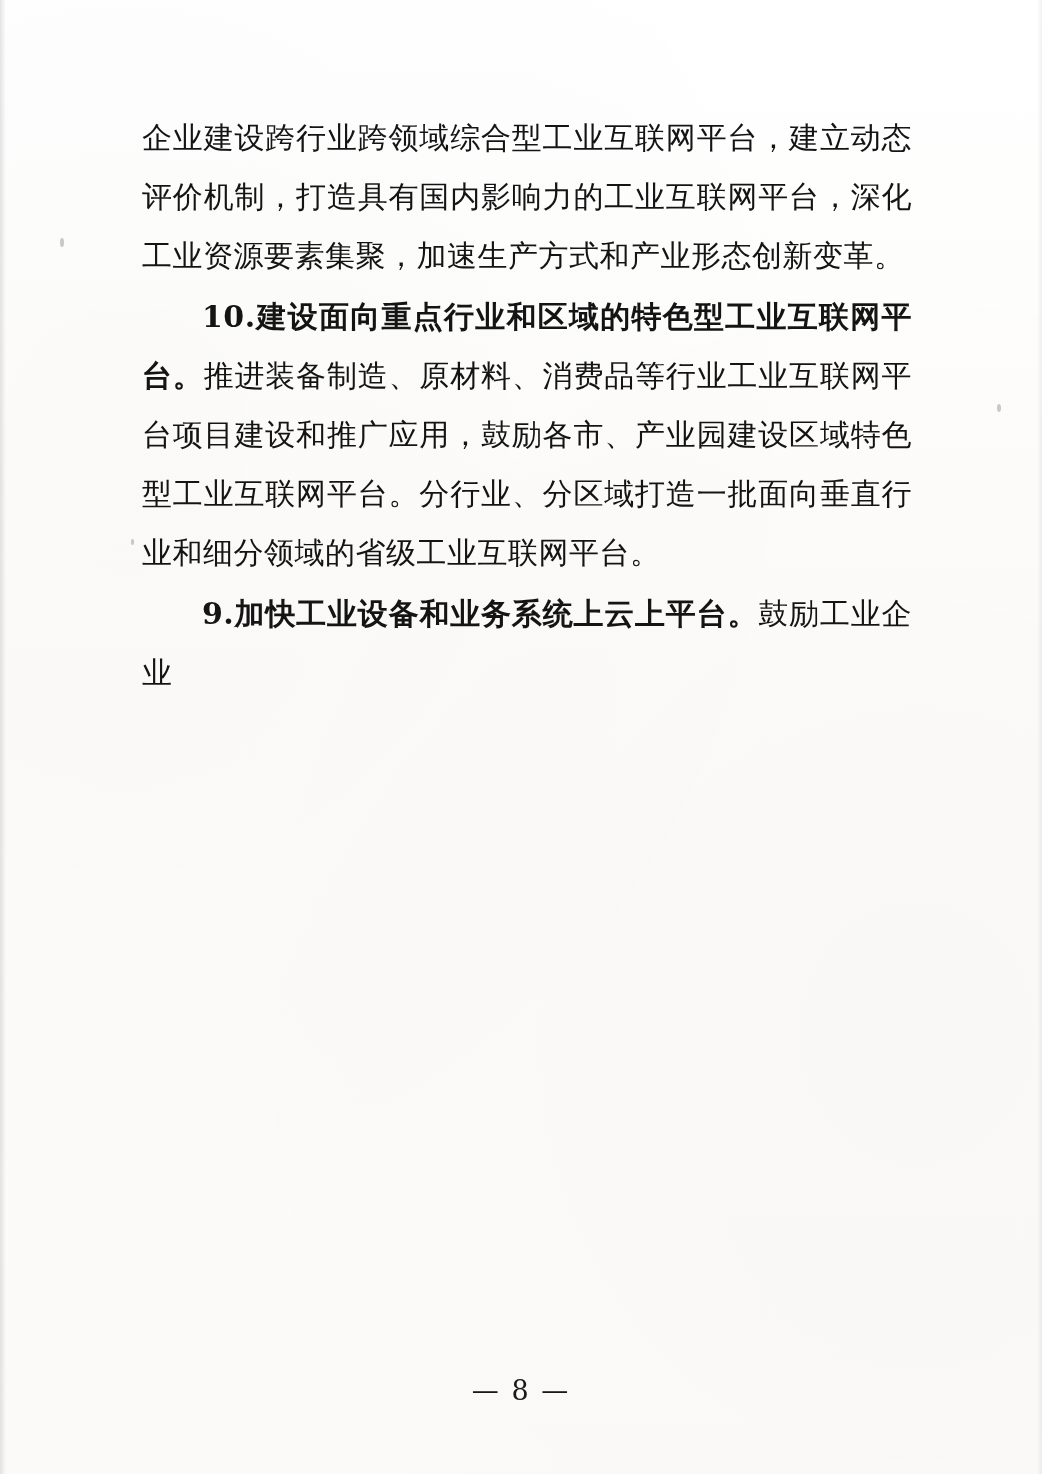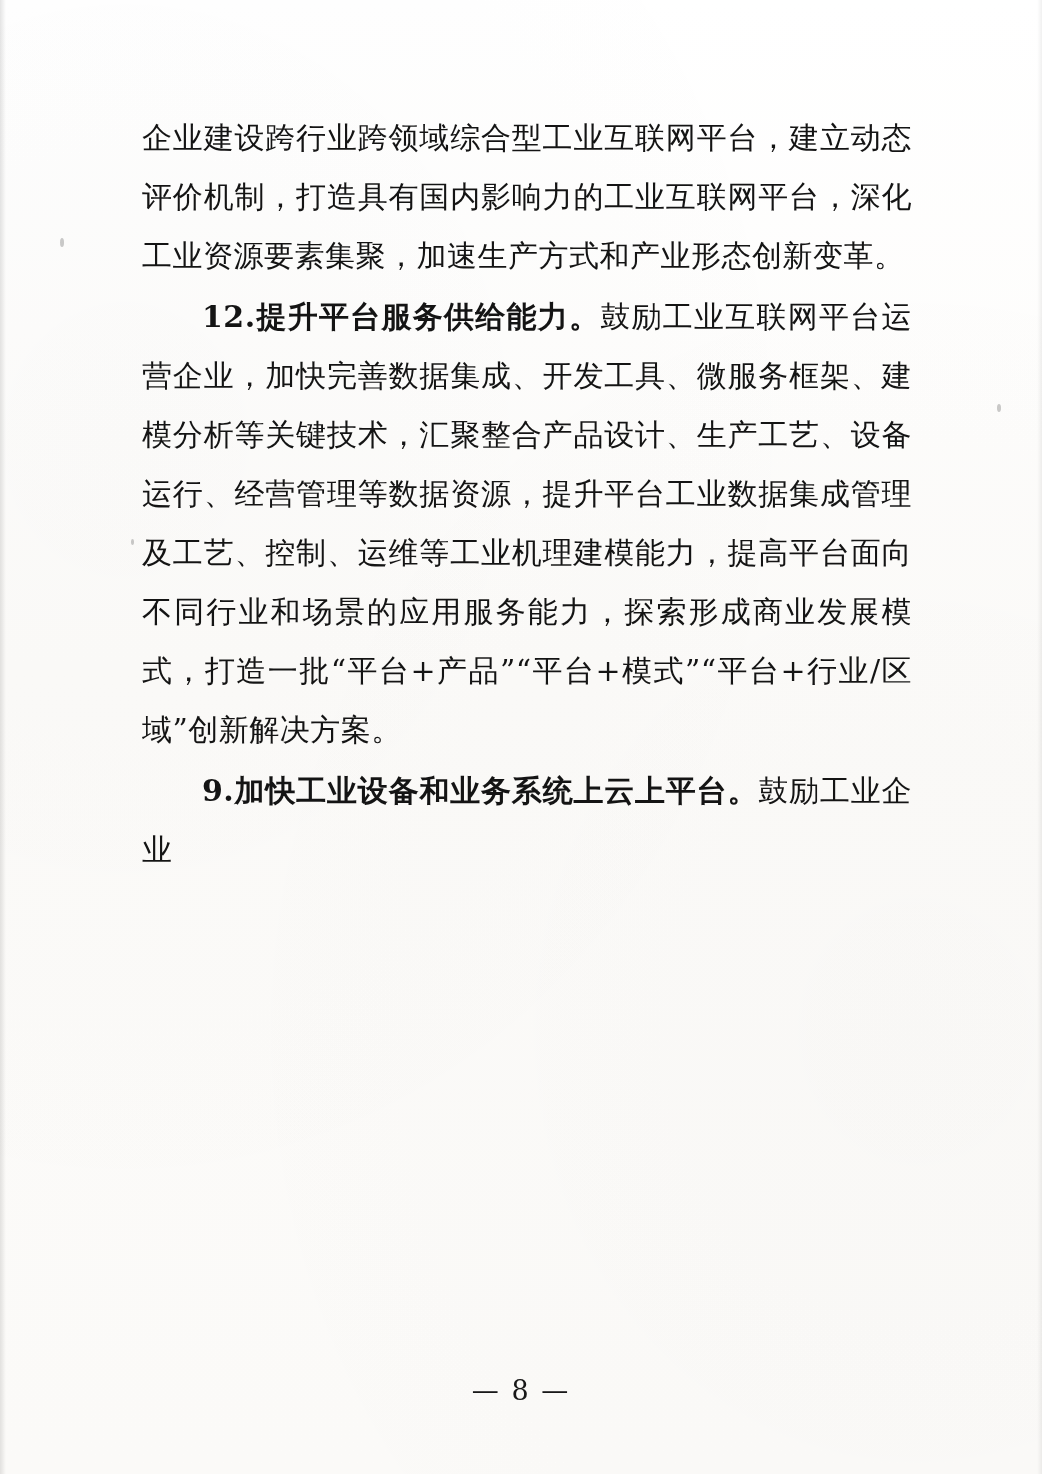--- a/index.html
+++ b/index.html
@@ -95,25 +95,25 @@
   <div class="speck" style="left:60px; top:238px; width:4px; height:9px;"></div>
   <div class="speck" style="left:131px; top:539px; width:3px; height:6px;"></div>
   <div class="speck" style="left:997px; top:404px; width:4px; height:8px;"></div>
 
   <div class="content">
 
     <p class="para">
       <span>企业建设跨行业跨领域综合型工业互联网平台，建立动态评价机制，打造具有国内影响力的工业互联网平台，深化工业资源要素集聚，加速生产方式和产业形态创新变革。</span>
     </p>
 
+    <p class="para indent">
+      <span class="lead">10.建设面向重点行业和区域的特色型工业互联网平台。</span><span>推进装备制造、原材料、消费品等行业工业互联网平台项目建设和推广应用，鼓励各市、产业园建设区域特色型工业互联网平台。分行业、分区域打造一批面向垂直行业和细分领域的省级工业互联网平台。</span>
+    </p>
 
 
-    <p class="para indent">
-      <span class="lead">12.提升平台服务供给能力。</span><span>鼓励工业互联网平台运营企业，加快完善数据集成、开发工具、微服务框架、建模分析等关键技术，汇聚整合产品设计、生产工艺、设备运行、经营管理等数据资源，提升平台工业数据集成管理及工艺、控制、运维等工业机理建模能力，提高平台面向不同行业和场景的应用服务能力，探索形成商业发展模式，打造一批“平台+产品”“平台+模式”“平台+行业/区域”创新解决方案。</span>
-    </p>
 
     <p class="para indent">
       <span class="lead">9.加快工业设备和业务系统上云上平台。</span><span>鼓励工业企业</span>
     </p>
 
   </div>
 
   <div class="page-number">— 8 —</div>
 </div>
 

